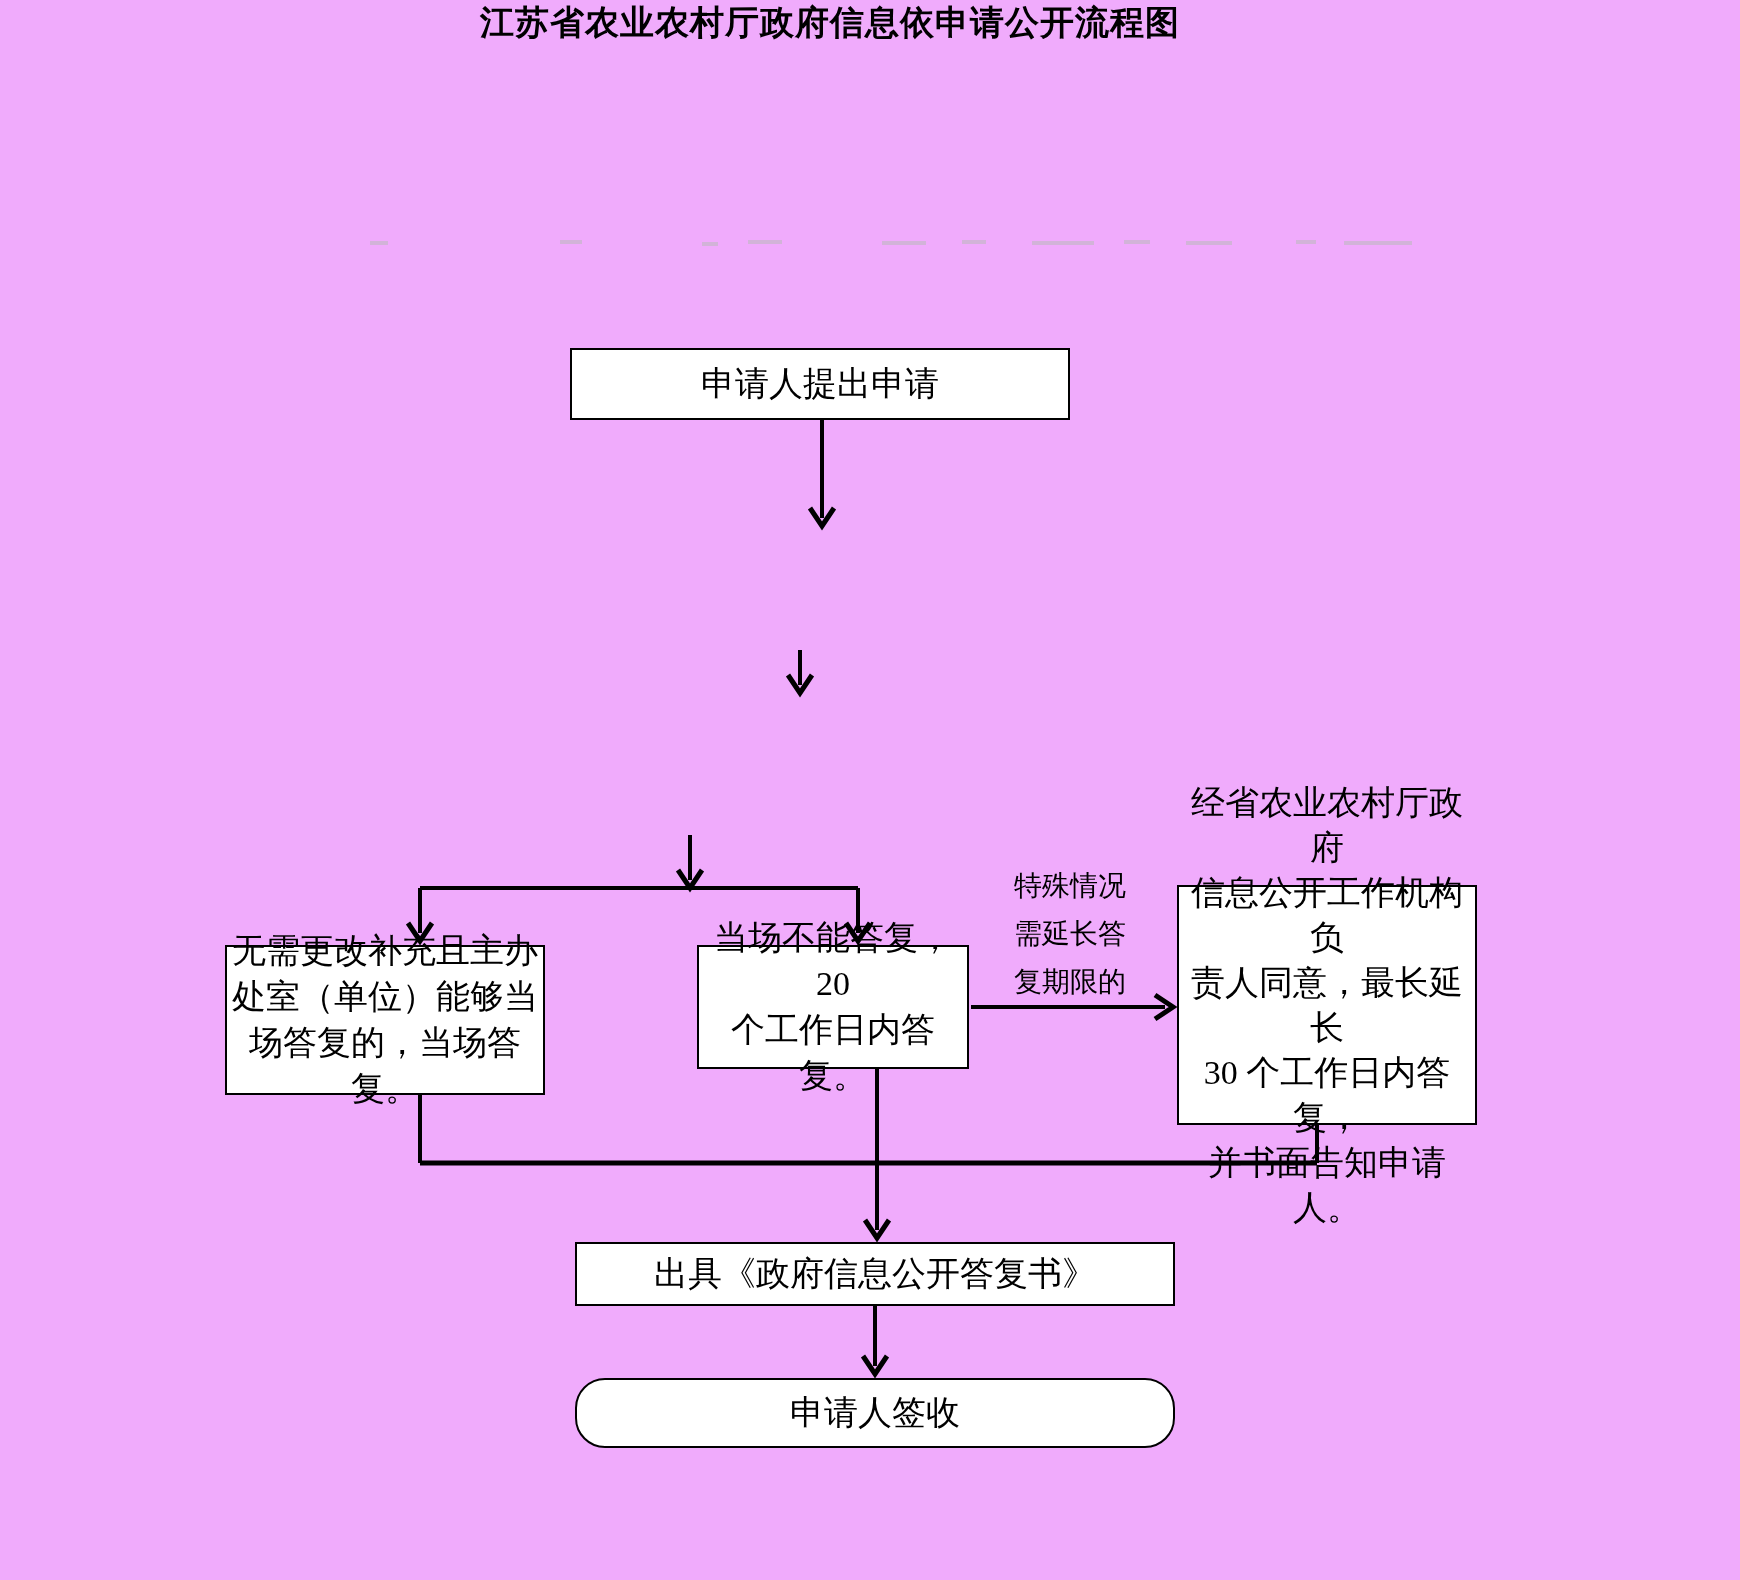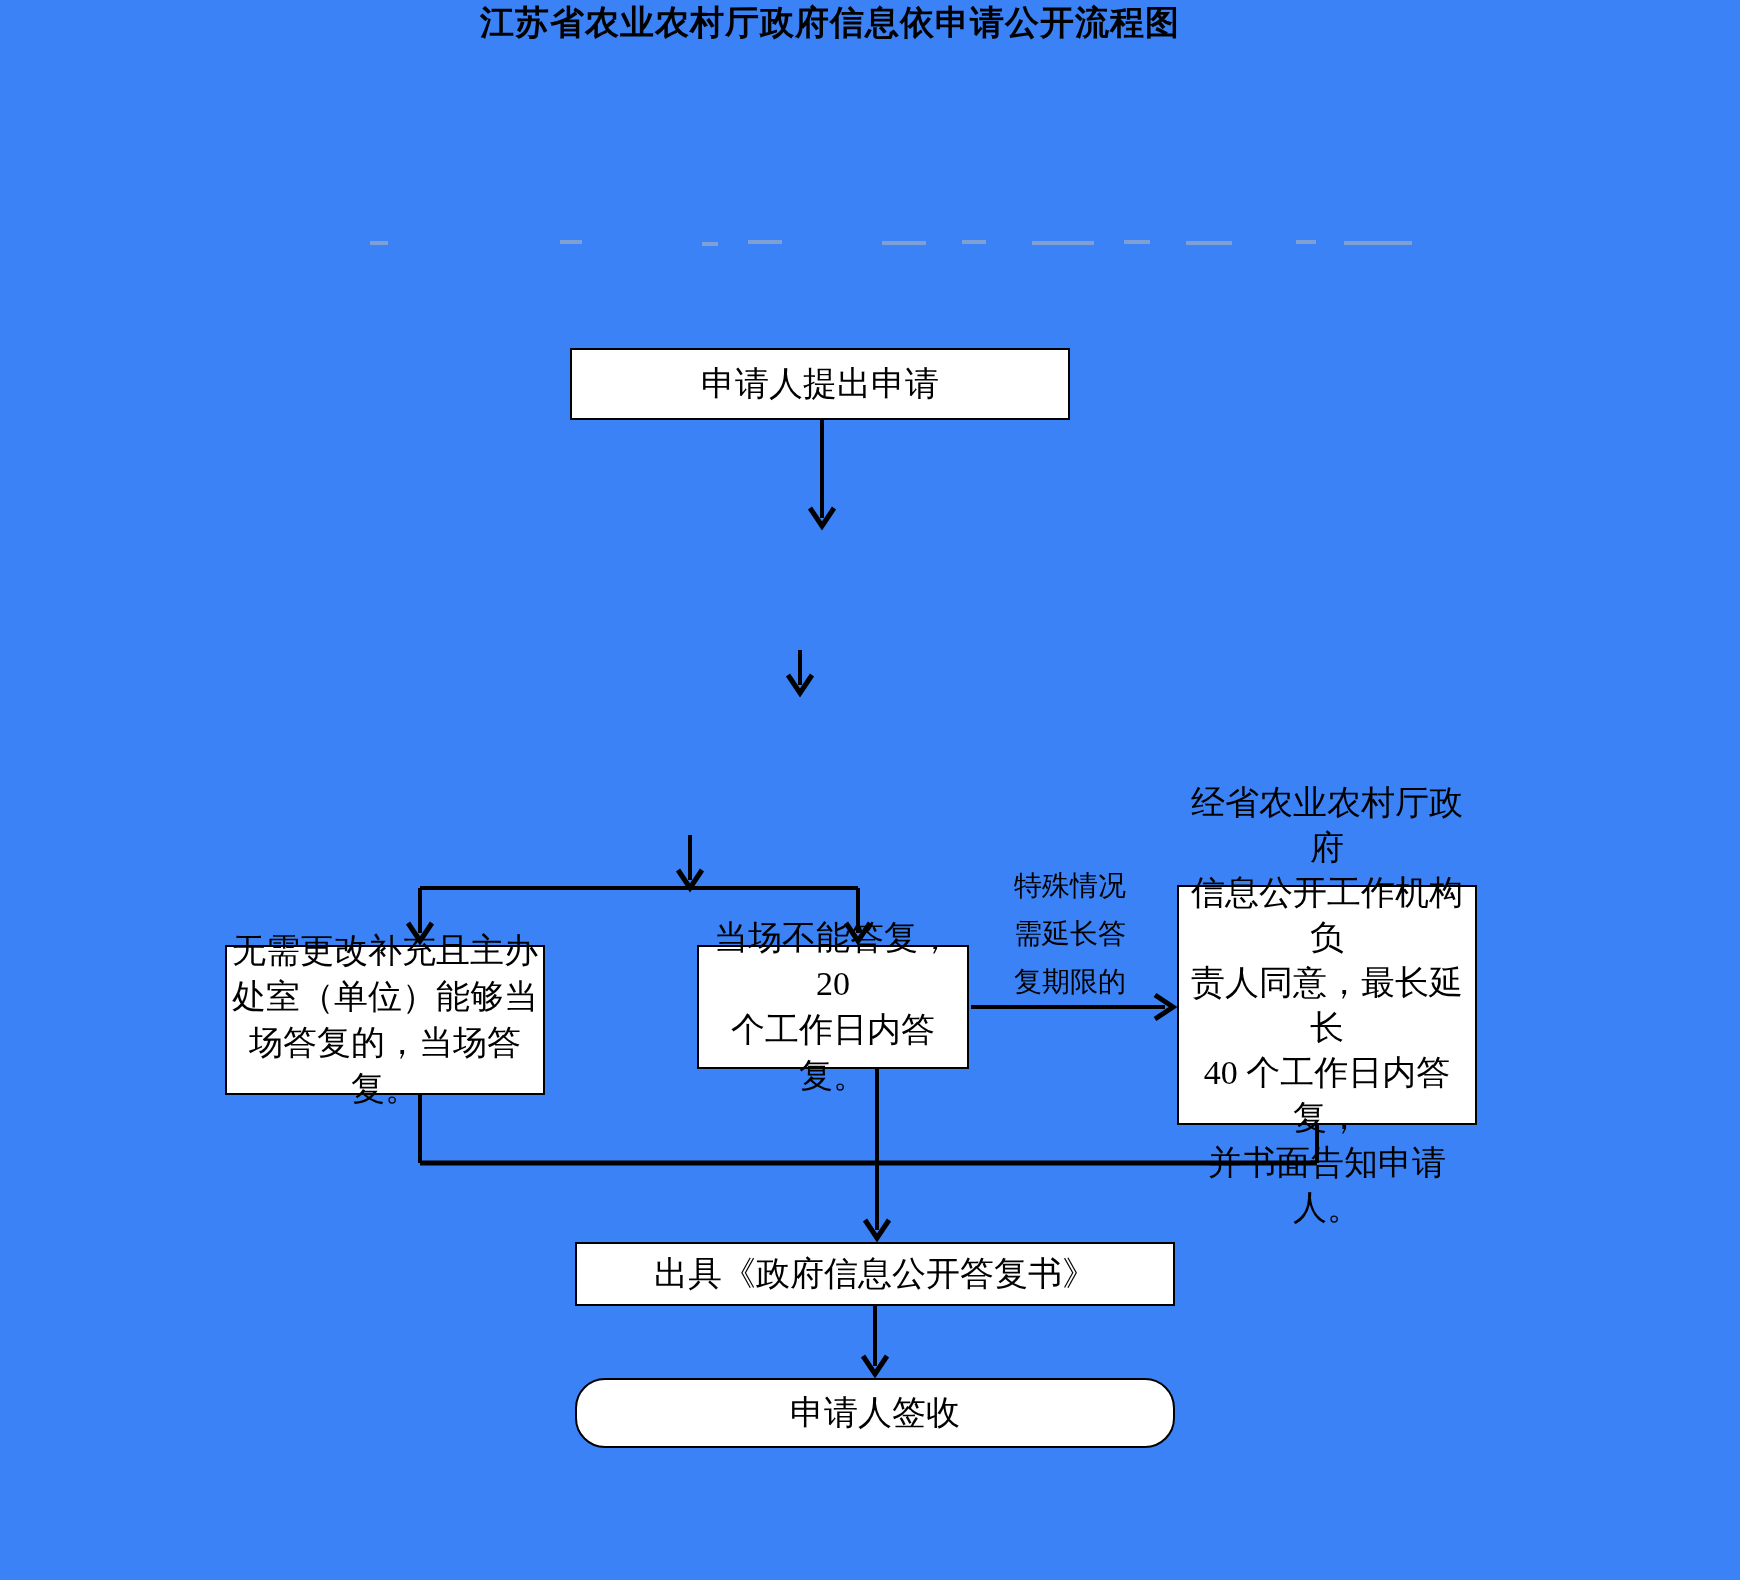--- a/index.html
+++ b/index.html
@@ -1,20 +1,20 @@
 <!DOCTYPE html>
 <html><head>
 <meta charset="utf-8">
 <style>
   html,body{margin:0;padding:0;background:#ffffff;}
   #canvas{
     position:relative;
     width:1740px;
     height:1580px;
-    background:#3b82f6;
+    background:#f0abfc;
     overflow:hidden;
     font-family:"Liberation Serif", serif;
     color:#000;
     text-decoration:underline;
   }
   .title{
     position:absolute;
     left:0; top:255; width:1660px;
     text-align:center;
     font-family:"DejaVu Sans", sans-serif;
@@ -141,20 +141,20 @@
   <div class="node" style="left:697px;top:945px;width:272px;height:124px;">当场不能答复，20
 个工作日内答复。</div>
 
   <div class="edge-label" style="left:995px;top:862px;width:150px;">特殊情况
 需延长答
 复期限的</div>
 
   <div class="node small-lh" style="left:1177px;top:885px;width:300px;height:240px;line-height:45px;">经省农业农村厅政府
 信息公开工作机构负
 责人同意，最长延长
-40 个工作日内答复，
+30 个工作日内答复，
 并书面告知申请人。</div>
 
   <div class="node" style="left:575px;top:1242px;width:600px;height:64px;">出具《政府信息公开答复书》</div>
 
   <div class="node" style="left:575px;top:1378px;width:600px;height:70px;border-radius:30px;">申请人签收</div>
 
 </div>
 
 </body></html>

